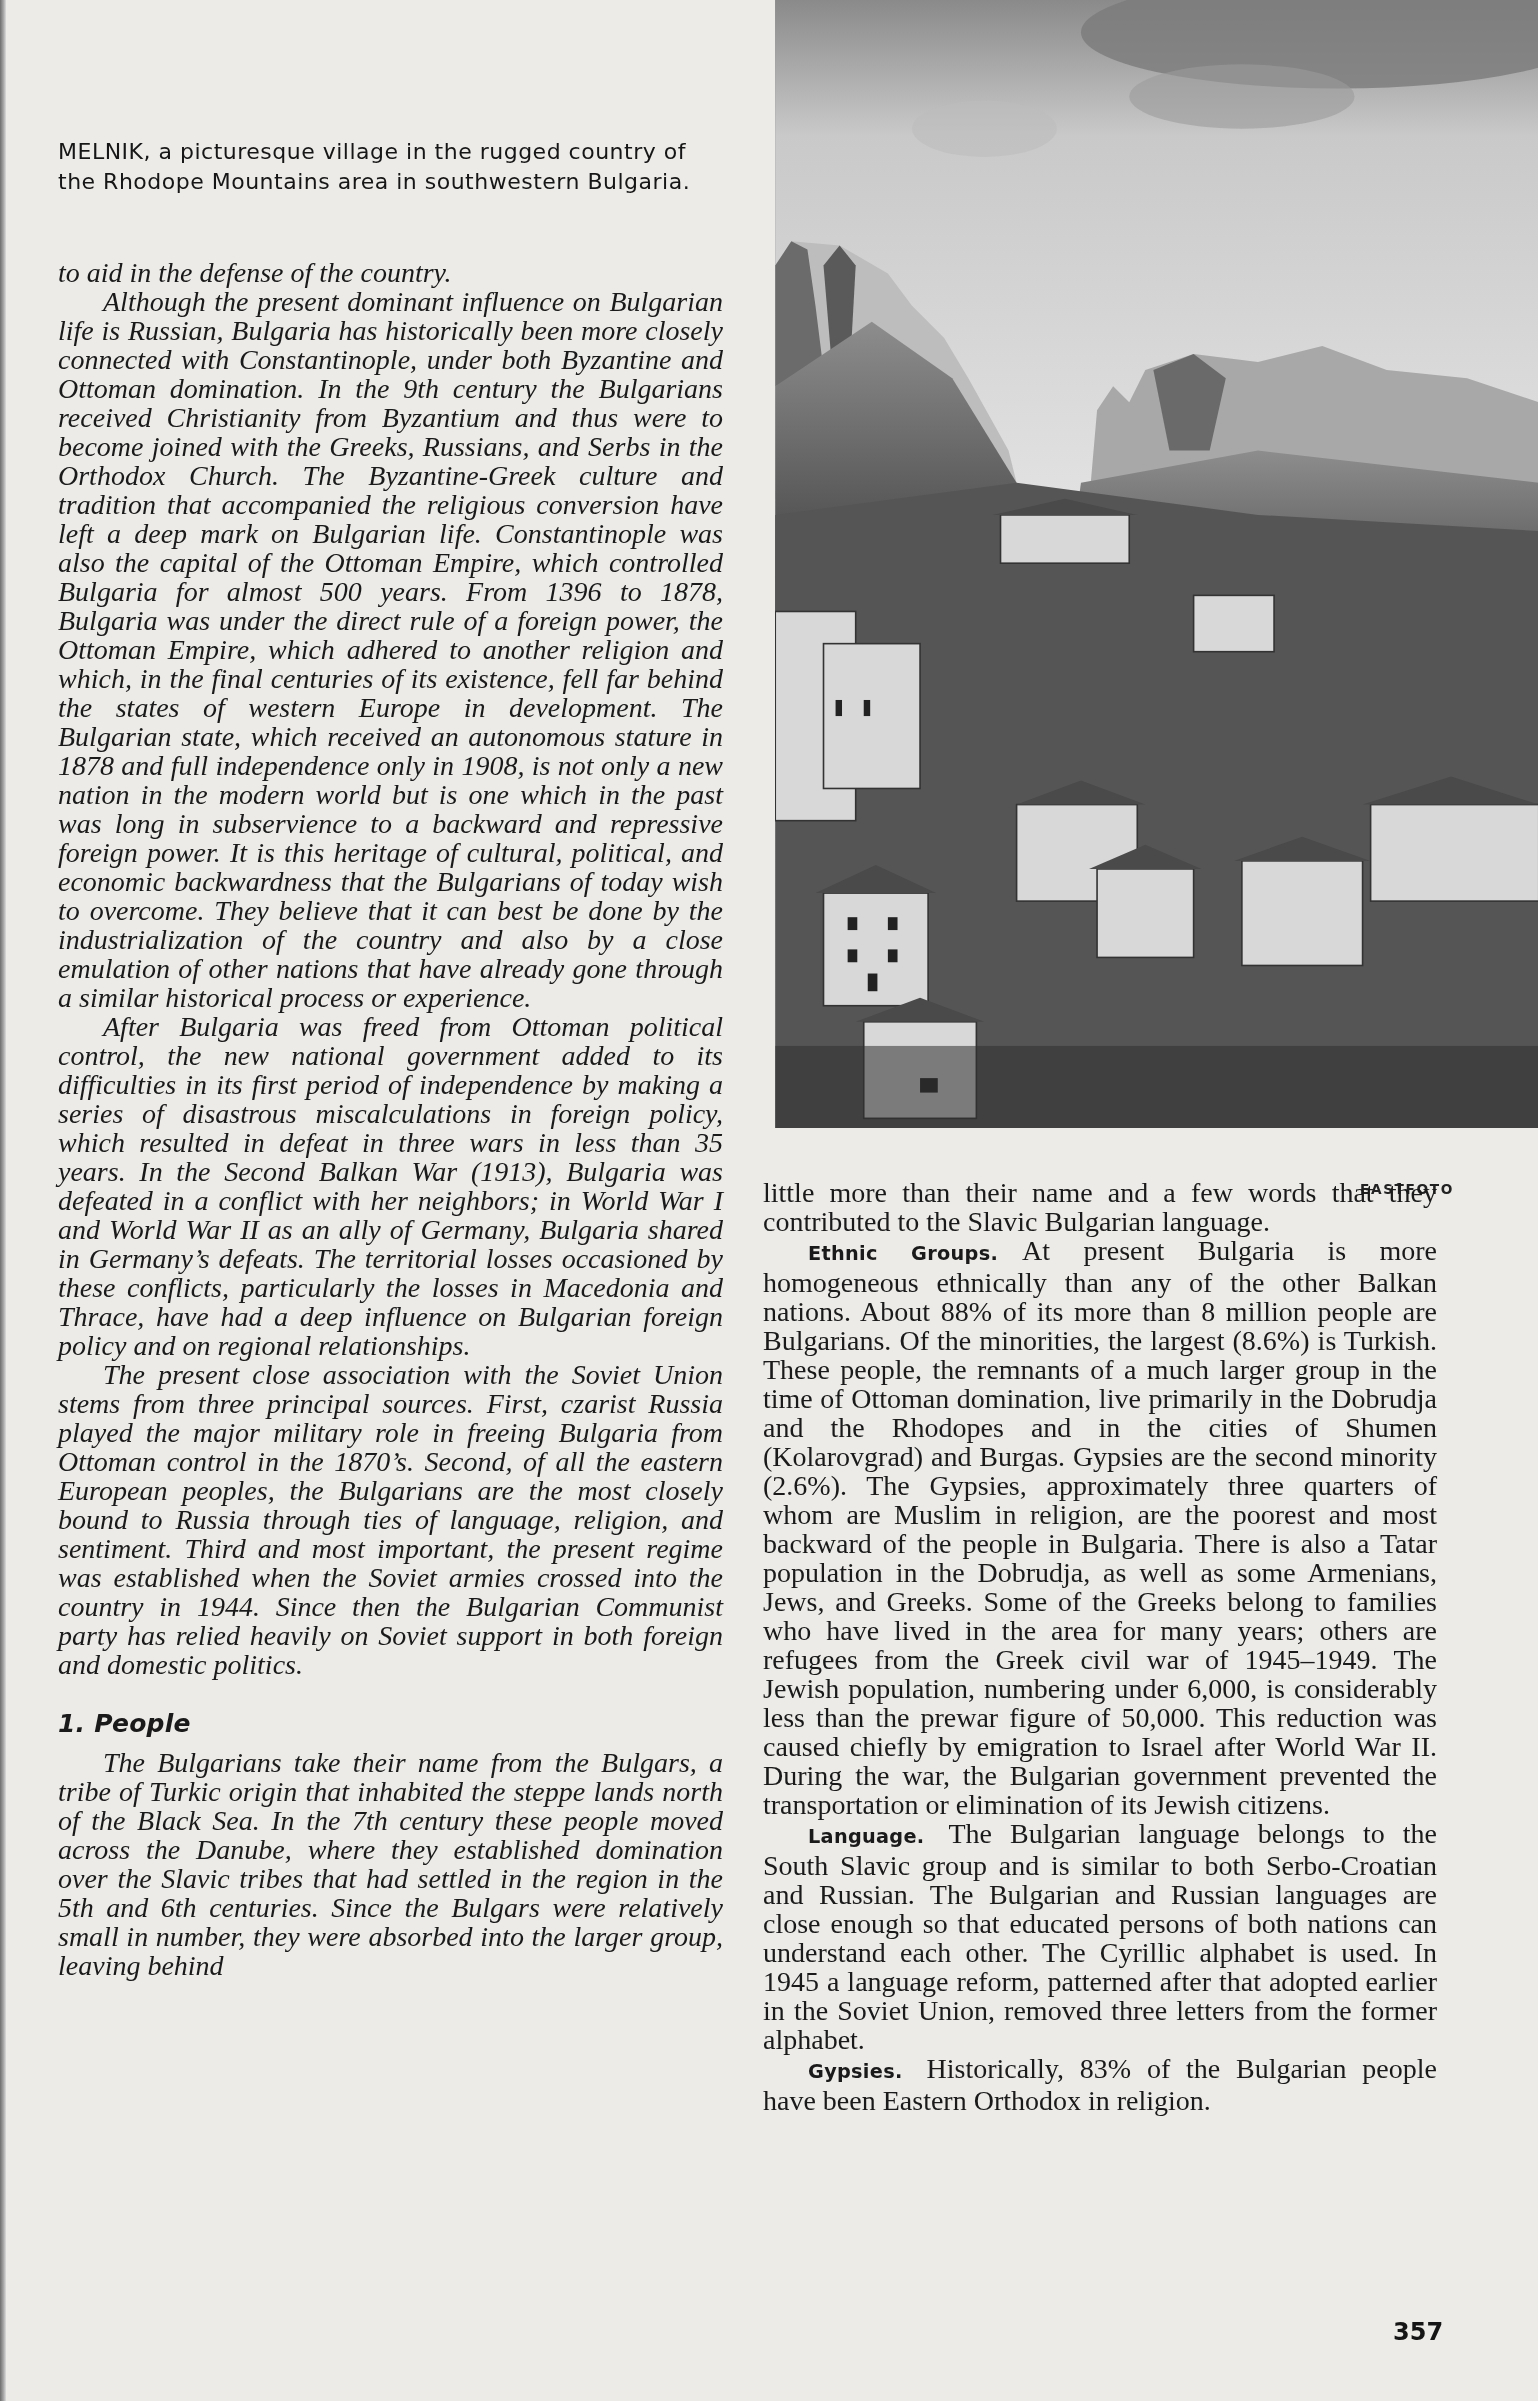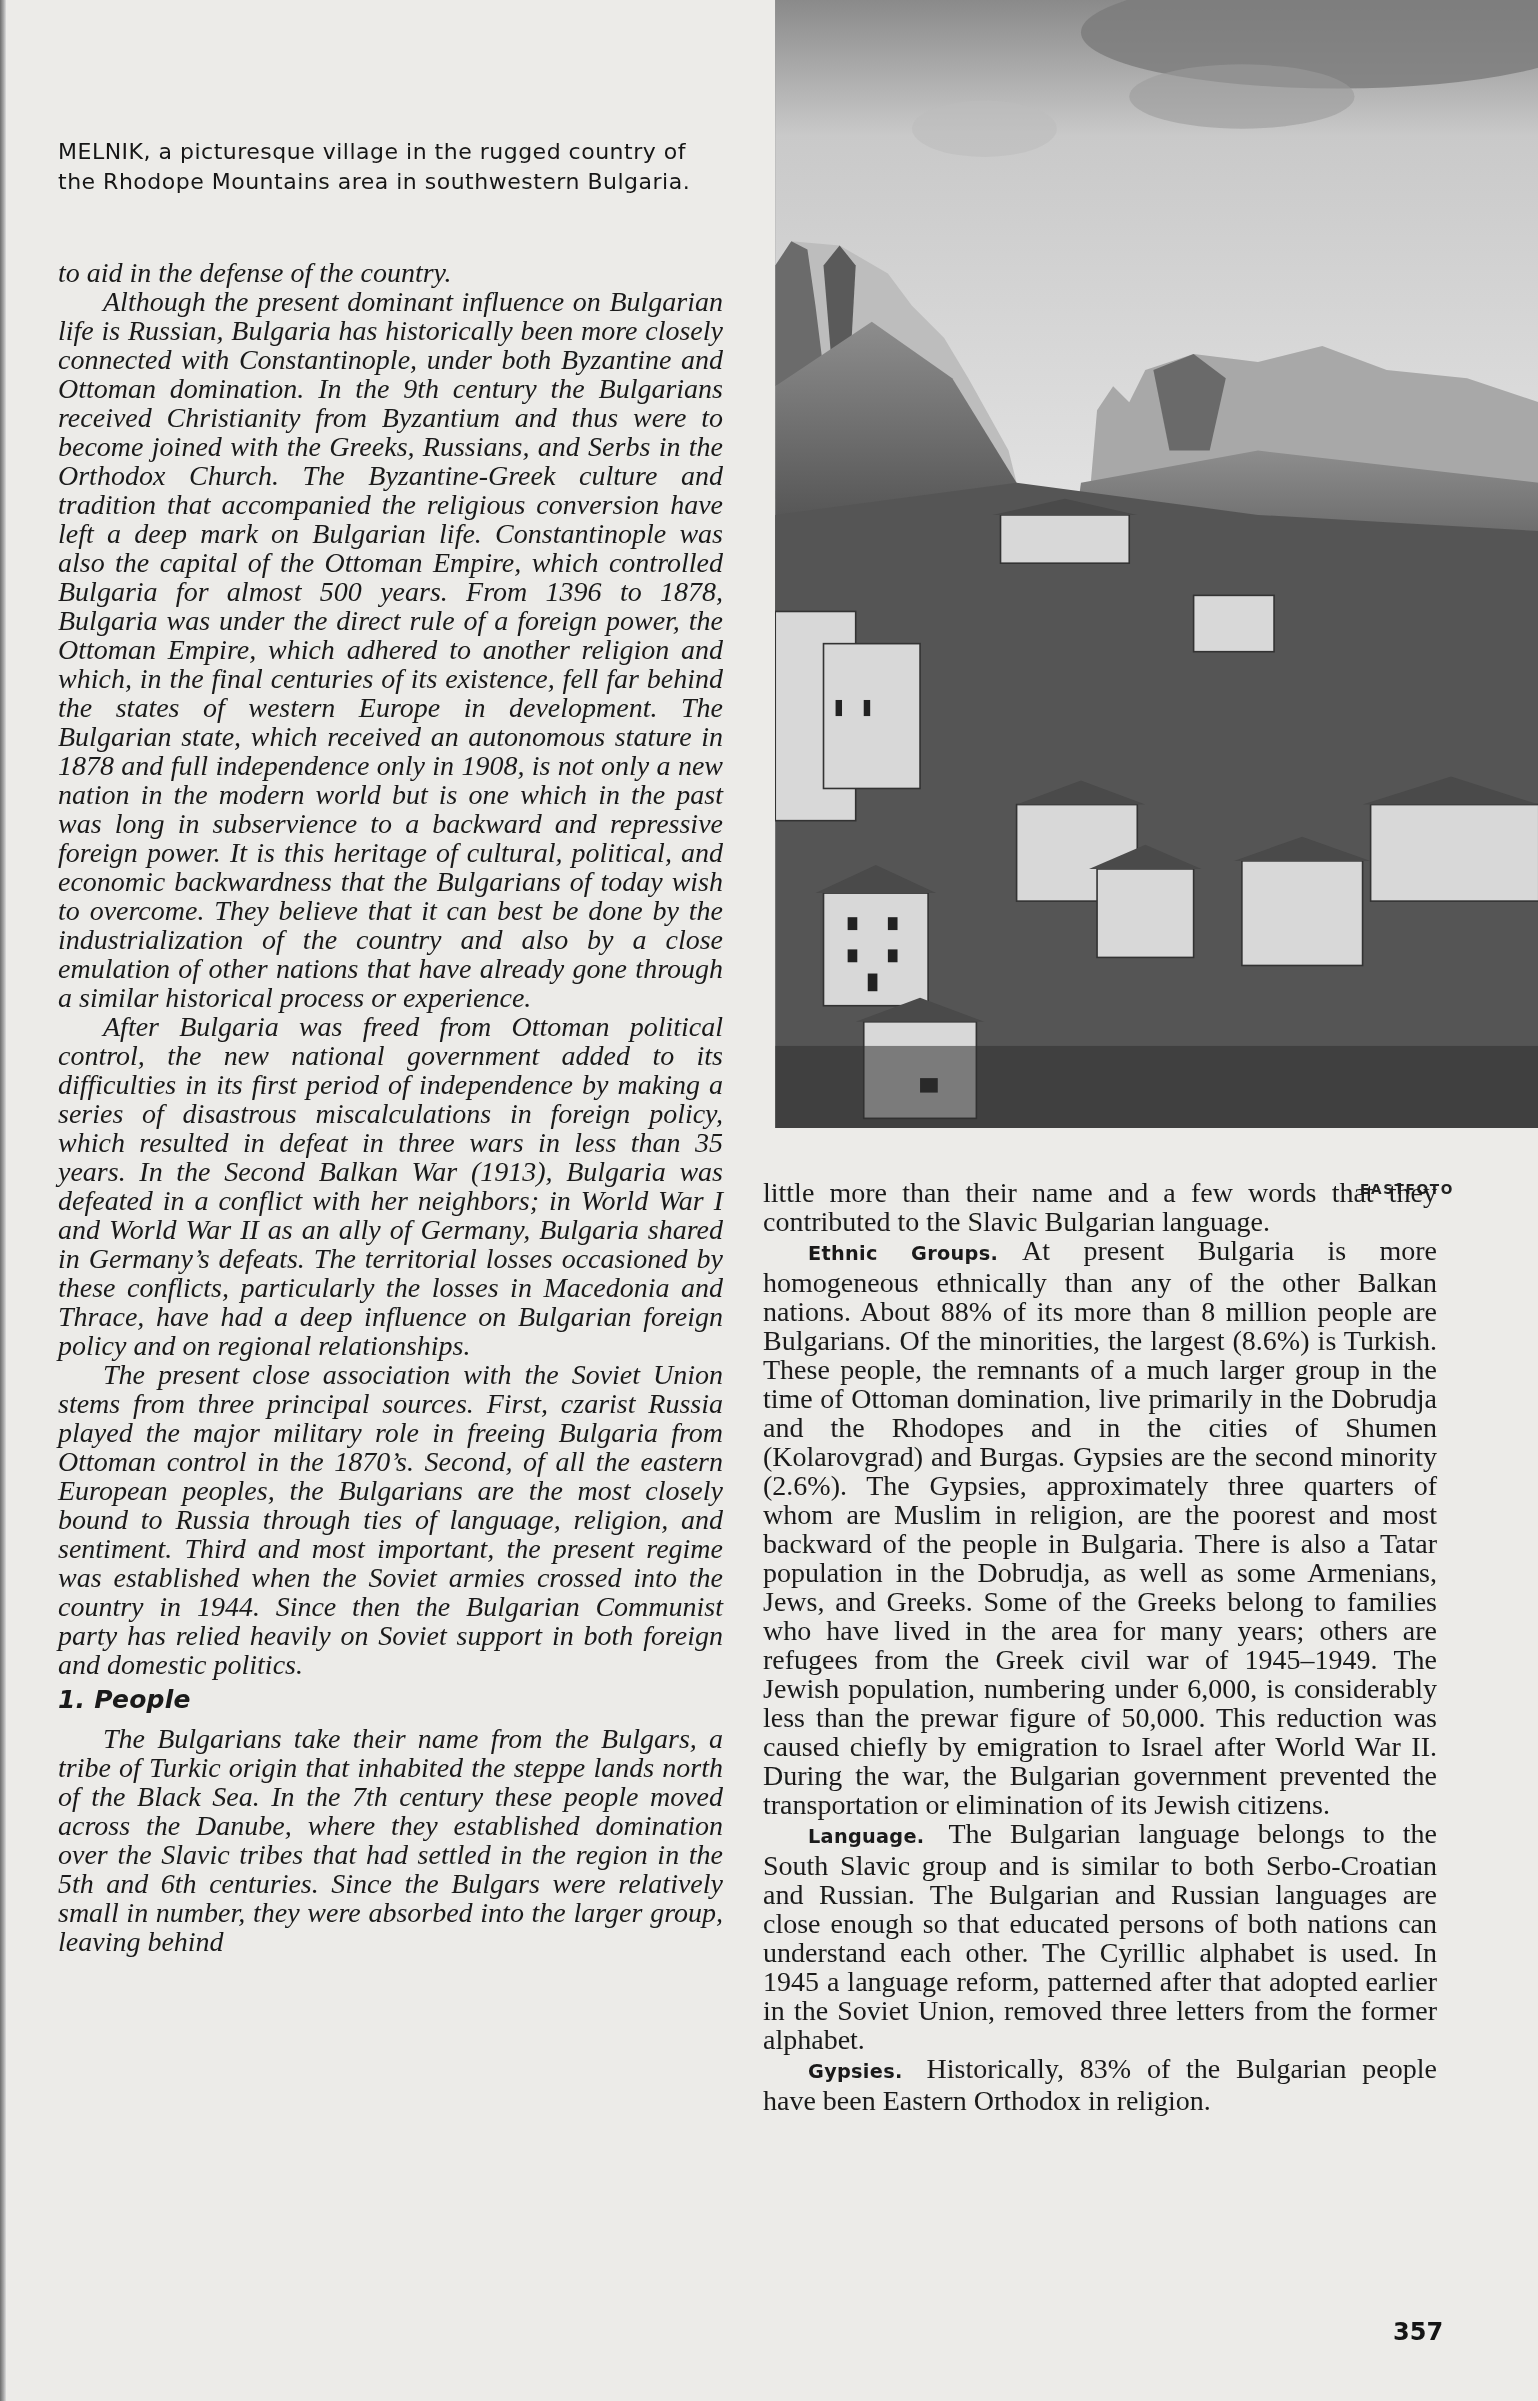--- a/index.html
+++ b/index.html
@@ -26,21 +26,21 @@
     text-align: justify; hyphens: manual;
     color: #1a1a1a;
   }
   .col-left { left: 58px; top: 258px; width: 665px; font-style: italic; }
   .col-right { left: 763px; top: 1178px; width: 674px; }
   .col p { margin: 0; text-indent: 45px; }
   .col p.noindent { text-indent: 0; }
   .section-heading {
     font-family: "DejaVu Sans", sans-serif; font-weight: bold;
     font-size: 25px; line-height: 32px;
-    margin: 5px 0 8px 0; letter-spacing: 0.2px;
+    margin: 29px 0 8px 0; letter-spacing: 0.2px;
   }
   .runin {
     font-family: "DejaVu Sans", sans-serif; font-weight: bold;
     font-size: 19.3px; letter-spacing: 0.3px; margin-right: 24px;
   }
   .photo {
     position: absolute; left: 775px; top: 0; width: 764px; height: 1128px;
     overflow: hidden; background: #9a9a9a;
   }
   .photo svg { display: block; }

